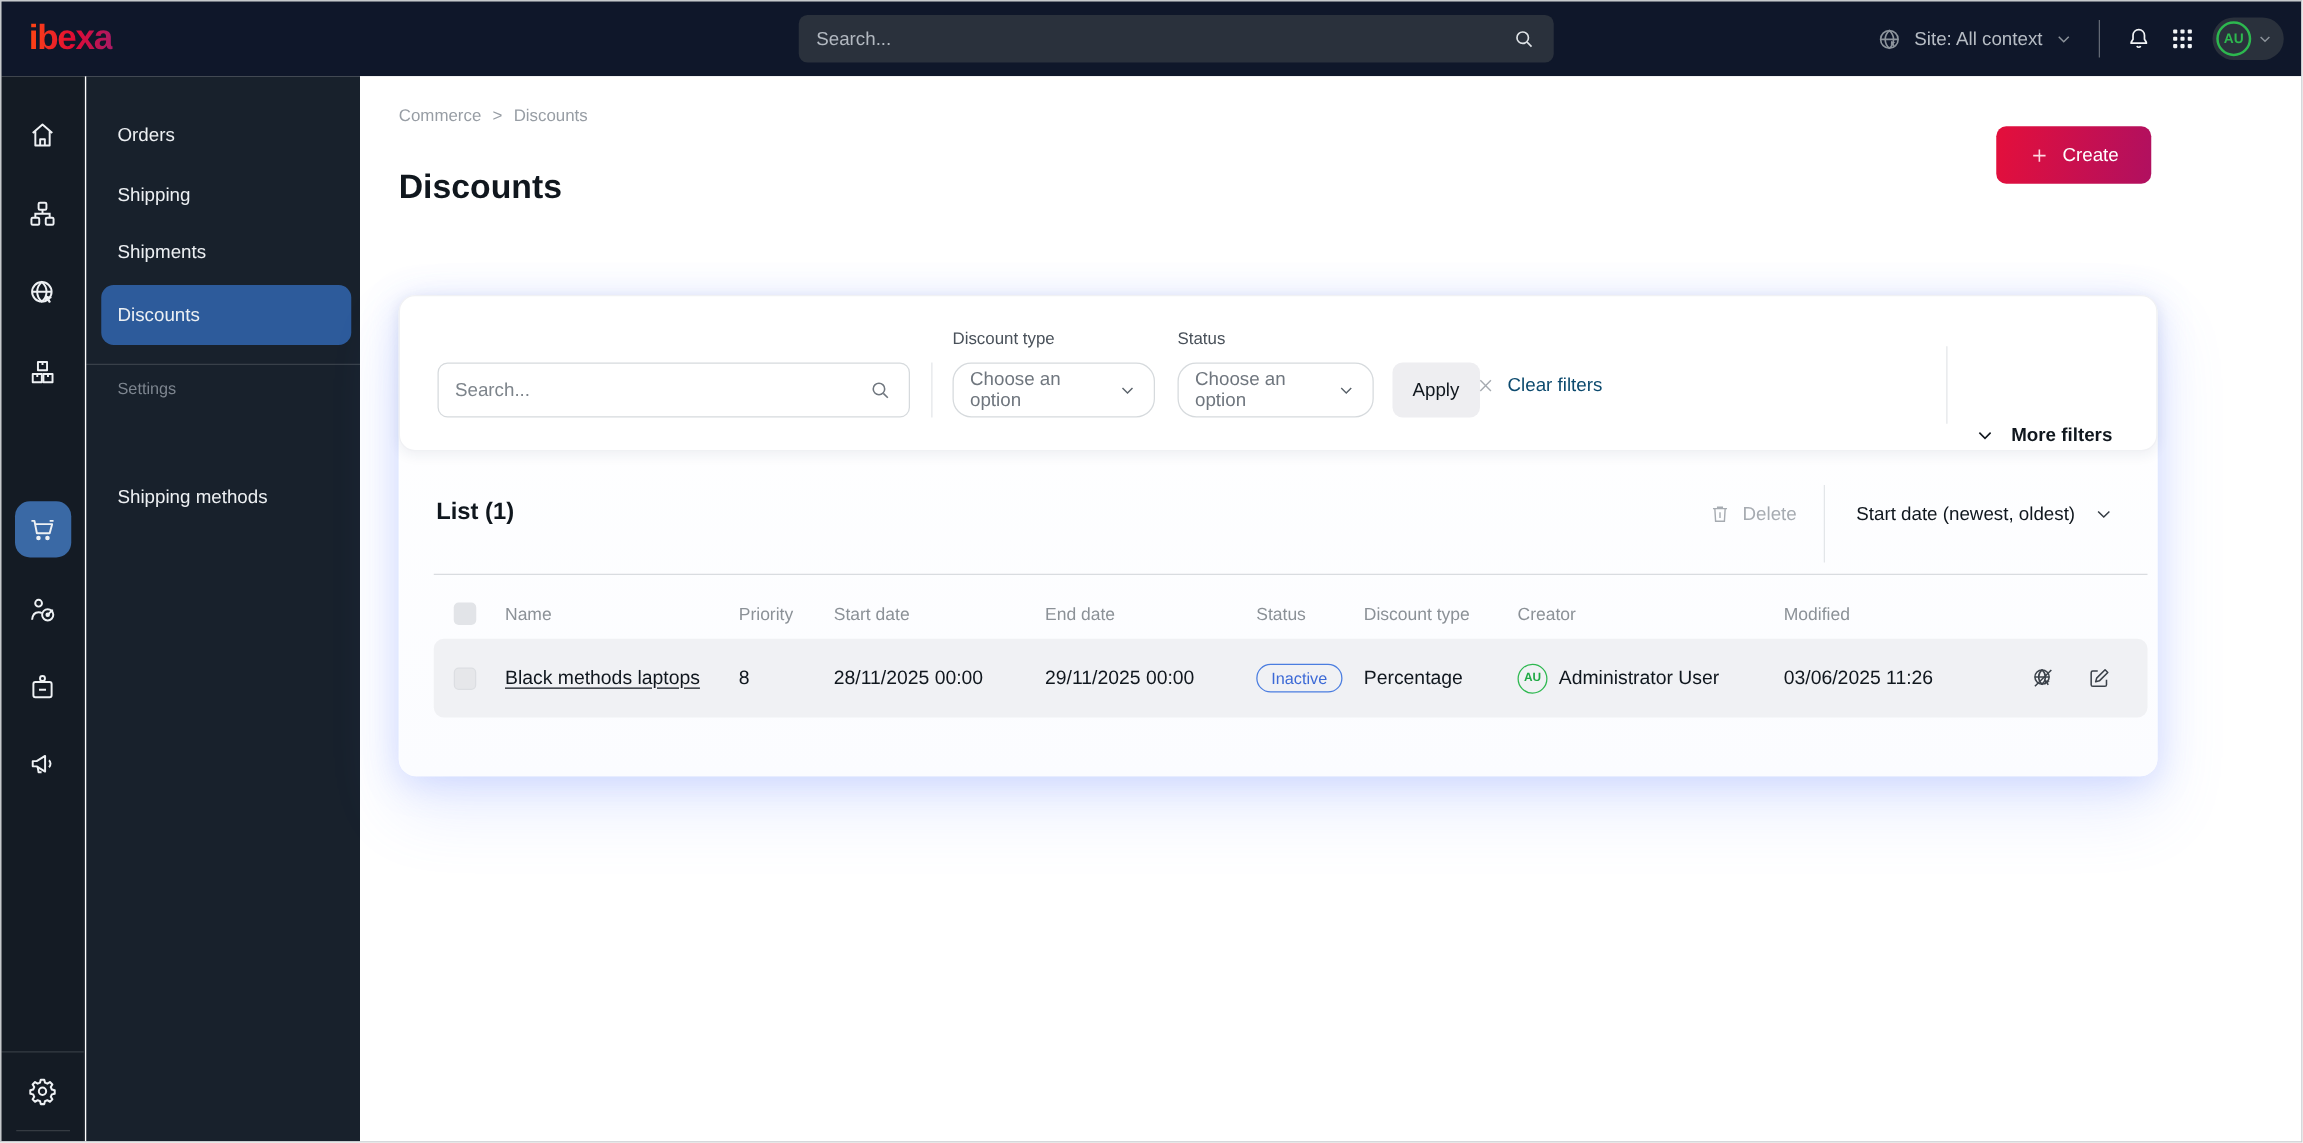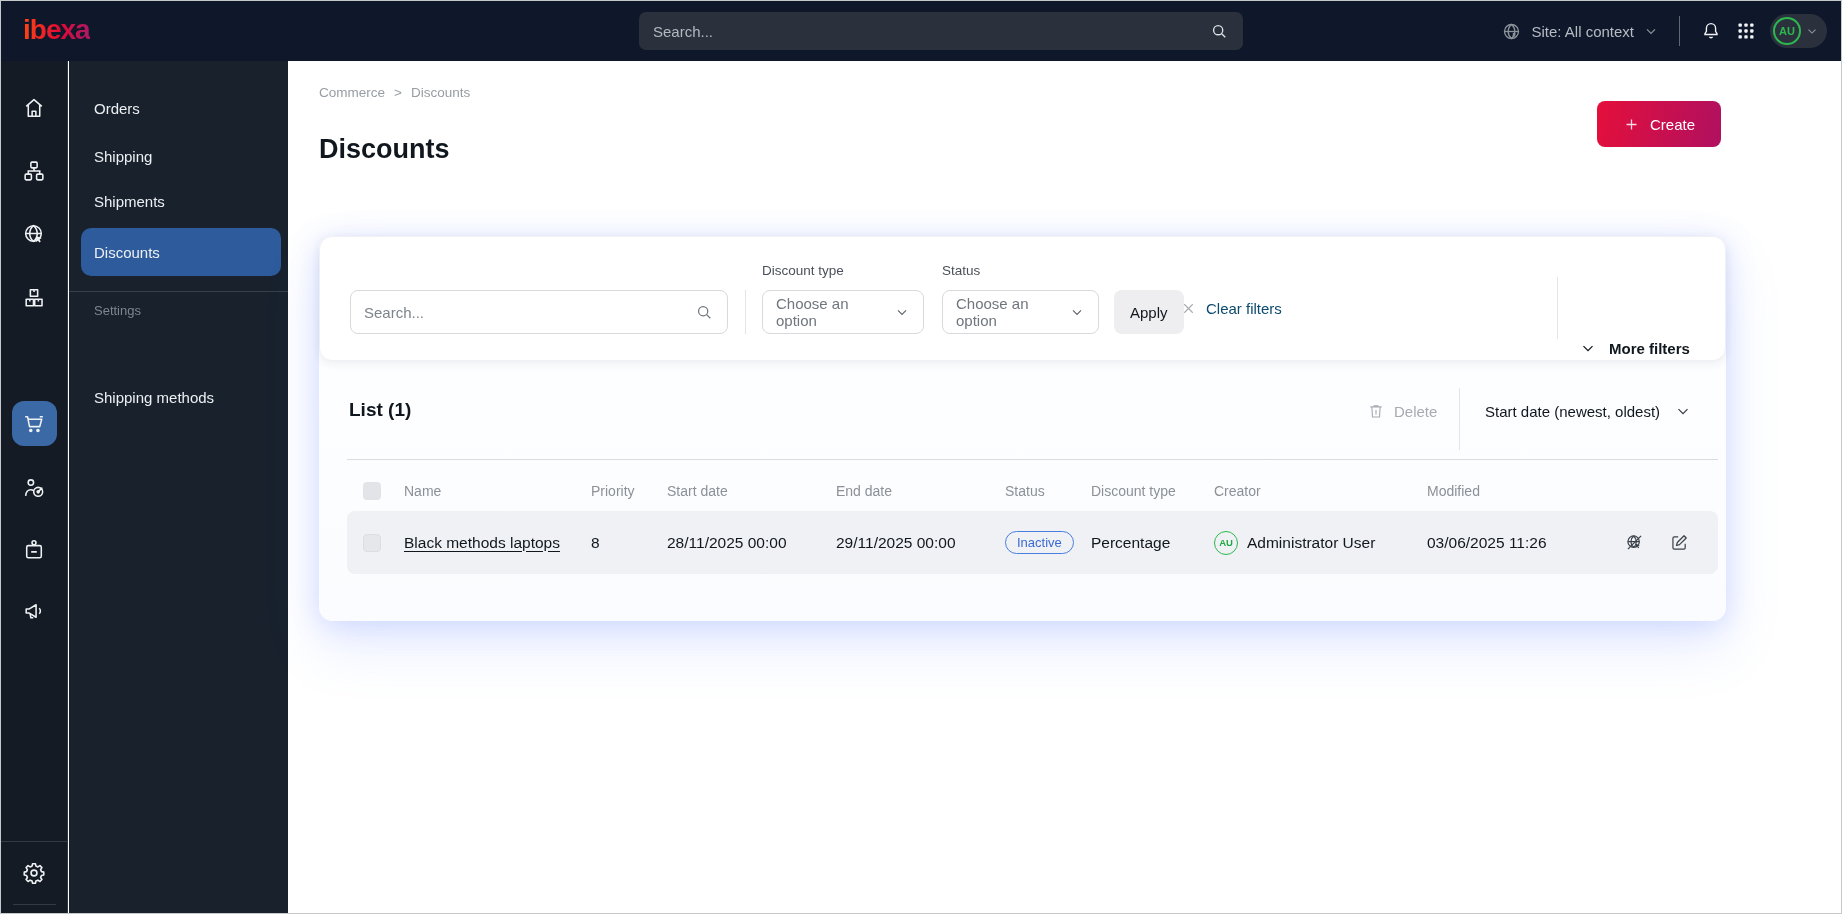--- a/index.html
+++ b/index.html
@@ -59,21 +59,21 @@
   .section-card{ position:absolute; left:31px; top:175px; width:1407px; height:385px; border-radius:14px;
                  background:linear-gradient(#ffffff,#fbfcff);
                  box-shadow:0 4px 28px rgba(110,140,255,.25), 0 26px 55px rgba(110,140,255,.16); }
   .filter-card{ position:absolute; left:0; top:0; width:100%; height:125px; background:#fff;
                 border-radius:13px; border:1px solid #f0f1f4; box-shadow:0 3px 10px rgba(25,45,85,.07); }
   .f-label{ position:absolute; top:26px; font-size:13.5px; color:#49515a; }
   .f-input{ position:absolute; top:53px; height:44px; border:1px solid #d6dadd; border-radius:8px;
             background:#fff; display:flex; align-items:center; padding:0 13px; color:#6f767e; font-size:15px; }
   .f-input input{ flex:1; border:none; outline:none; font-size:15px; color:#343b43; font-family:inherit; min-width:0; }
   .f-input input::placeholder{ color:#7d848b; }
-  .dropdown{ justify-content:space-between; cursor:pointer; gap:10px; }
+  .dropdown{ justify-content:space-between; cursor:pointer; gap:10px;border-radius:15px; }
   .v-div{ position:absolute; width:1px; background:#e3e6e9; }
   .apply-btn{ position:absolute; left:794px; top:53px; height:44px; padding:0 16px; background:#eeeef1;
               border:none; border-radius:8px; font-size:15px; color:#10171e; font-family:inherit; cursor:pointer; }
   .clear-btn{ position:absolute; left:860px; top:63px; display:flex; align-items:center; gap:9px;
               color:#0c4a6e; font-size:15px; cursor:default; }
   .more-filters{ position:absolute; left:1259px; top:62px; display:flex; align-items:flex-end; gap:12px;
                  font-size:15px; font-weight:700; color:#10171e; cursor:pointer;margin-top:40px; }
 
   .list-title{ position:absolute; left:30px; top:163px; font-size:19px; font-weight:700; color:#0f161d; }
   .delete-btn{ position:absolute; left:1048px; top:166px; display:flex; align-items:center; gap:9px;

